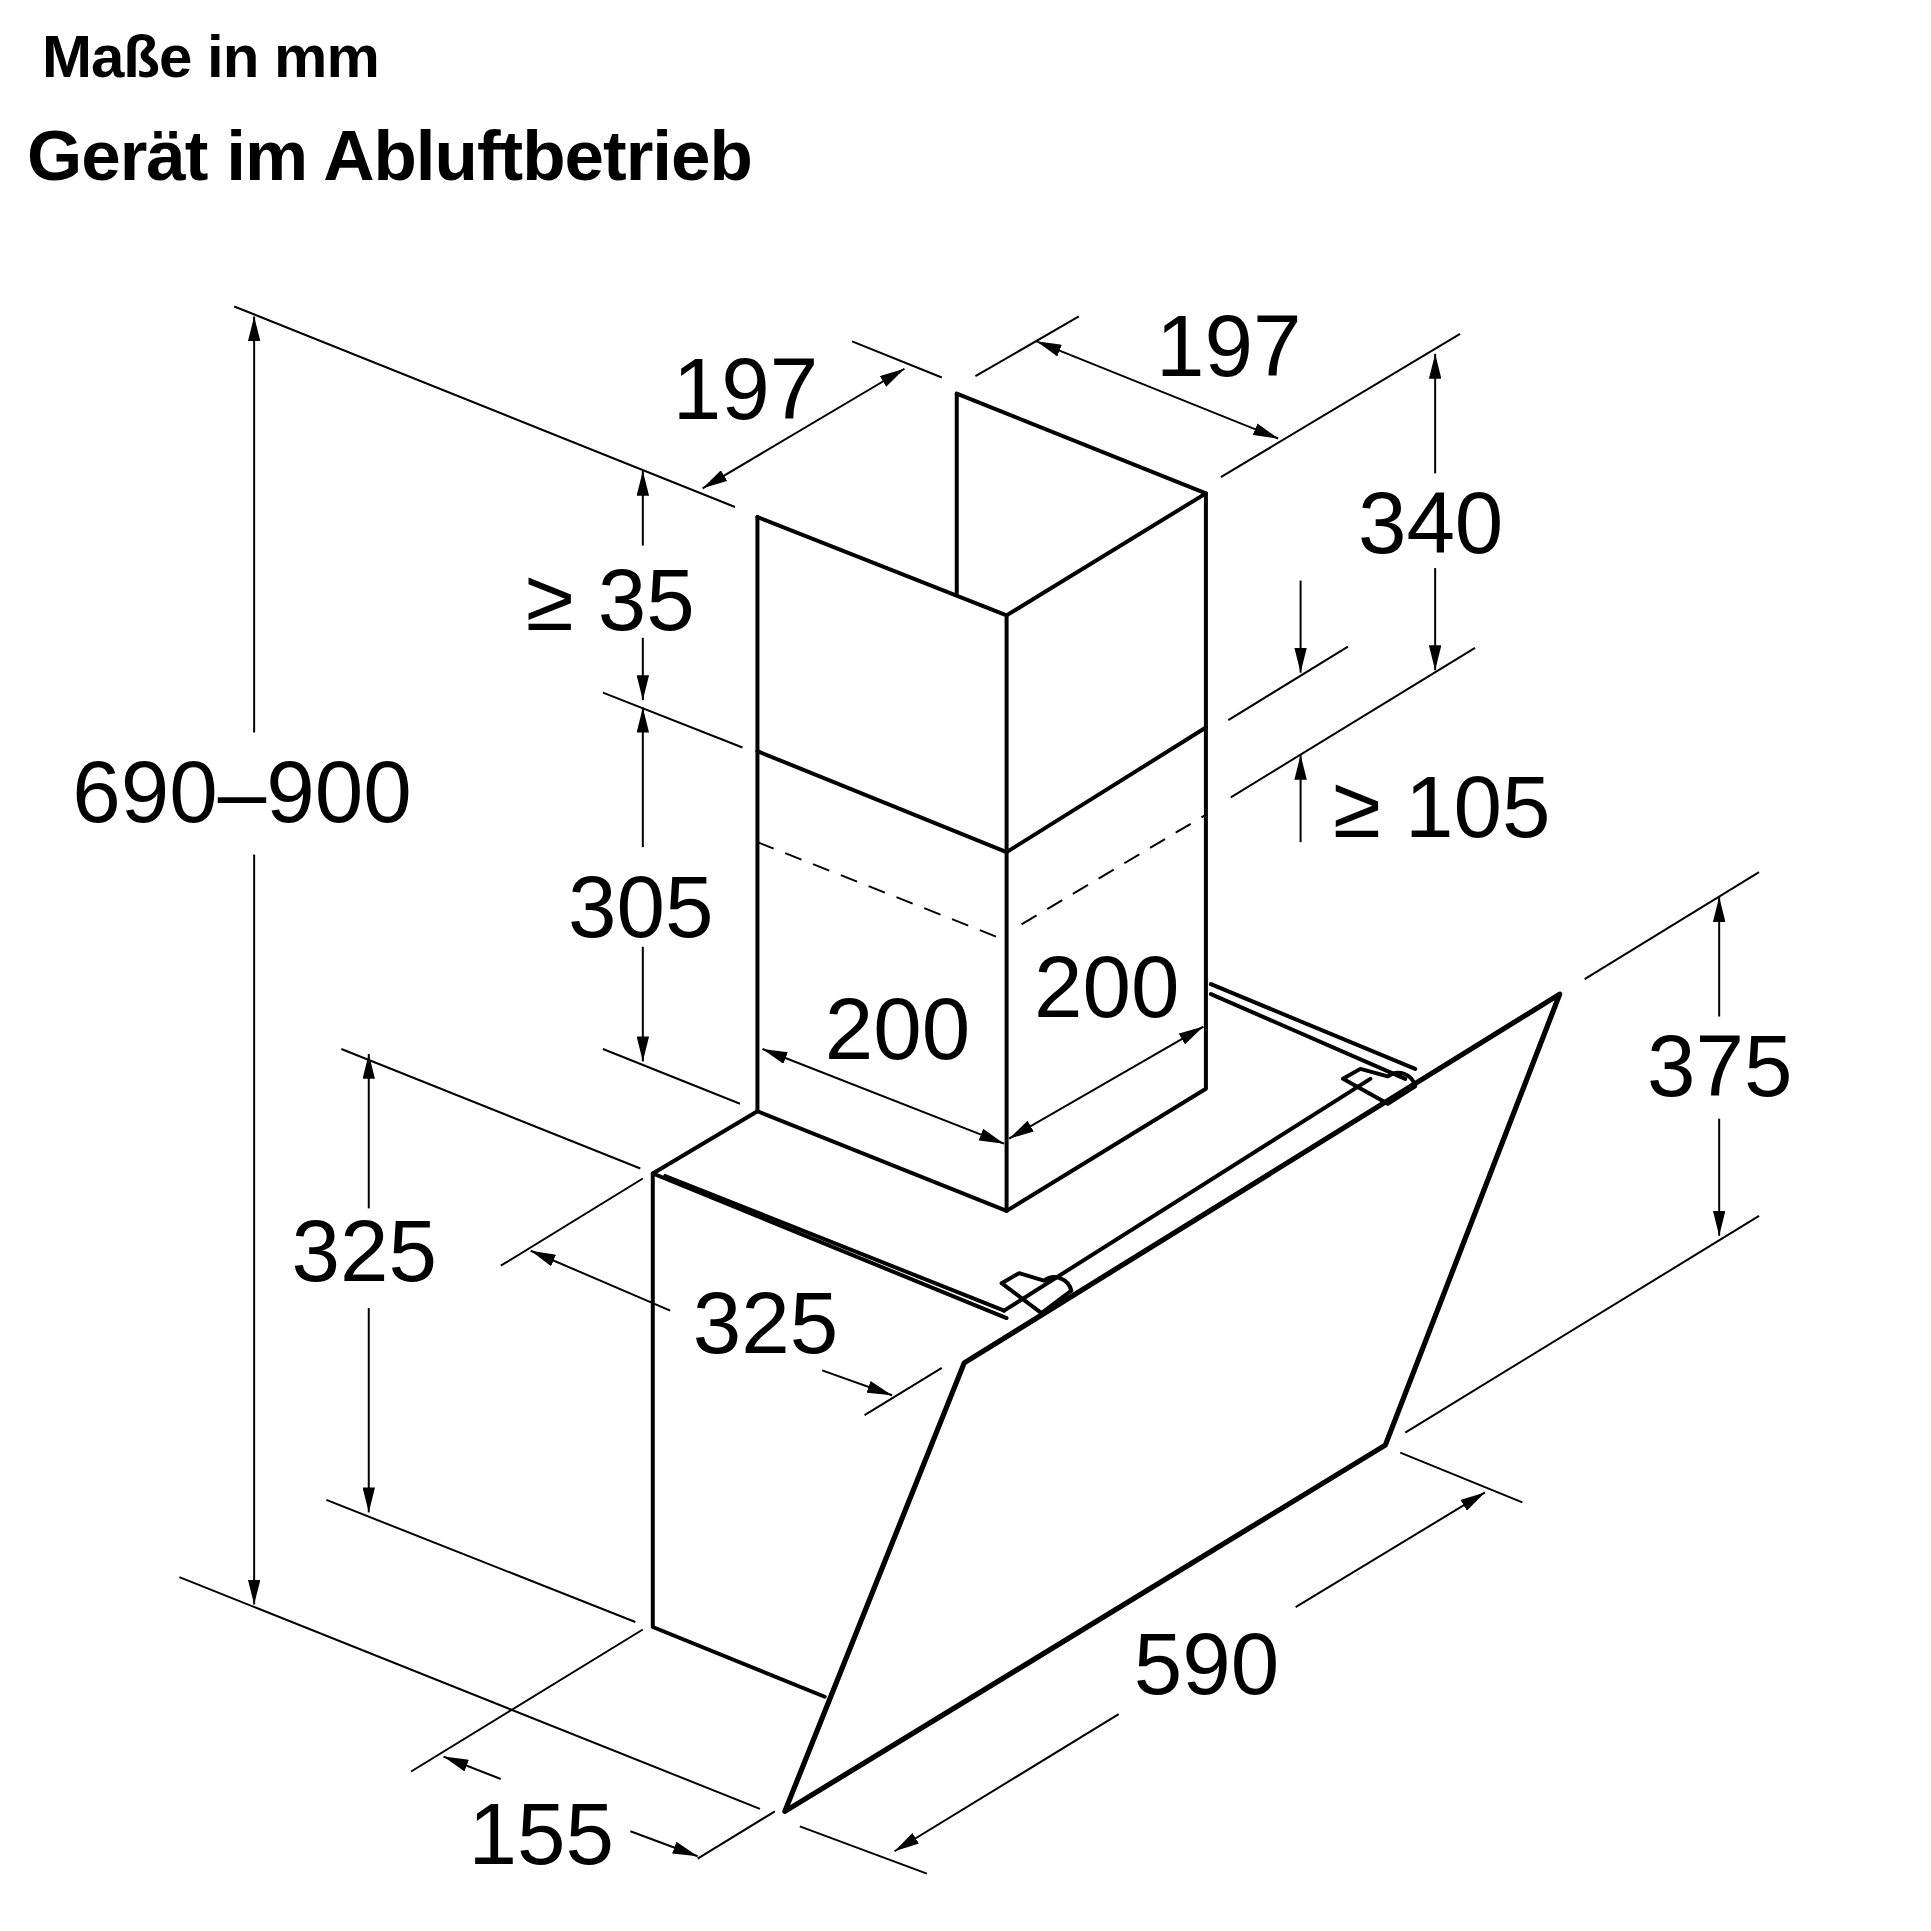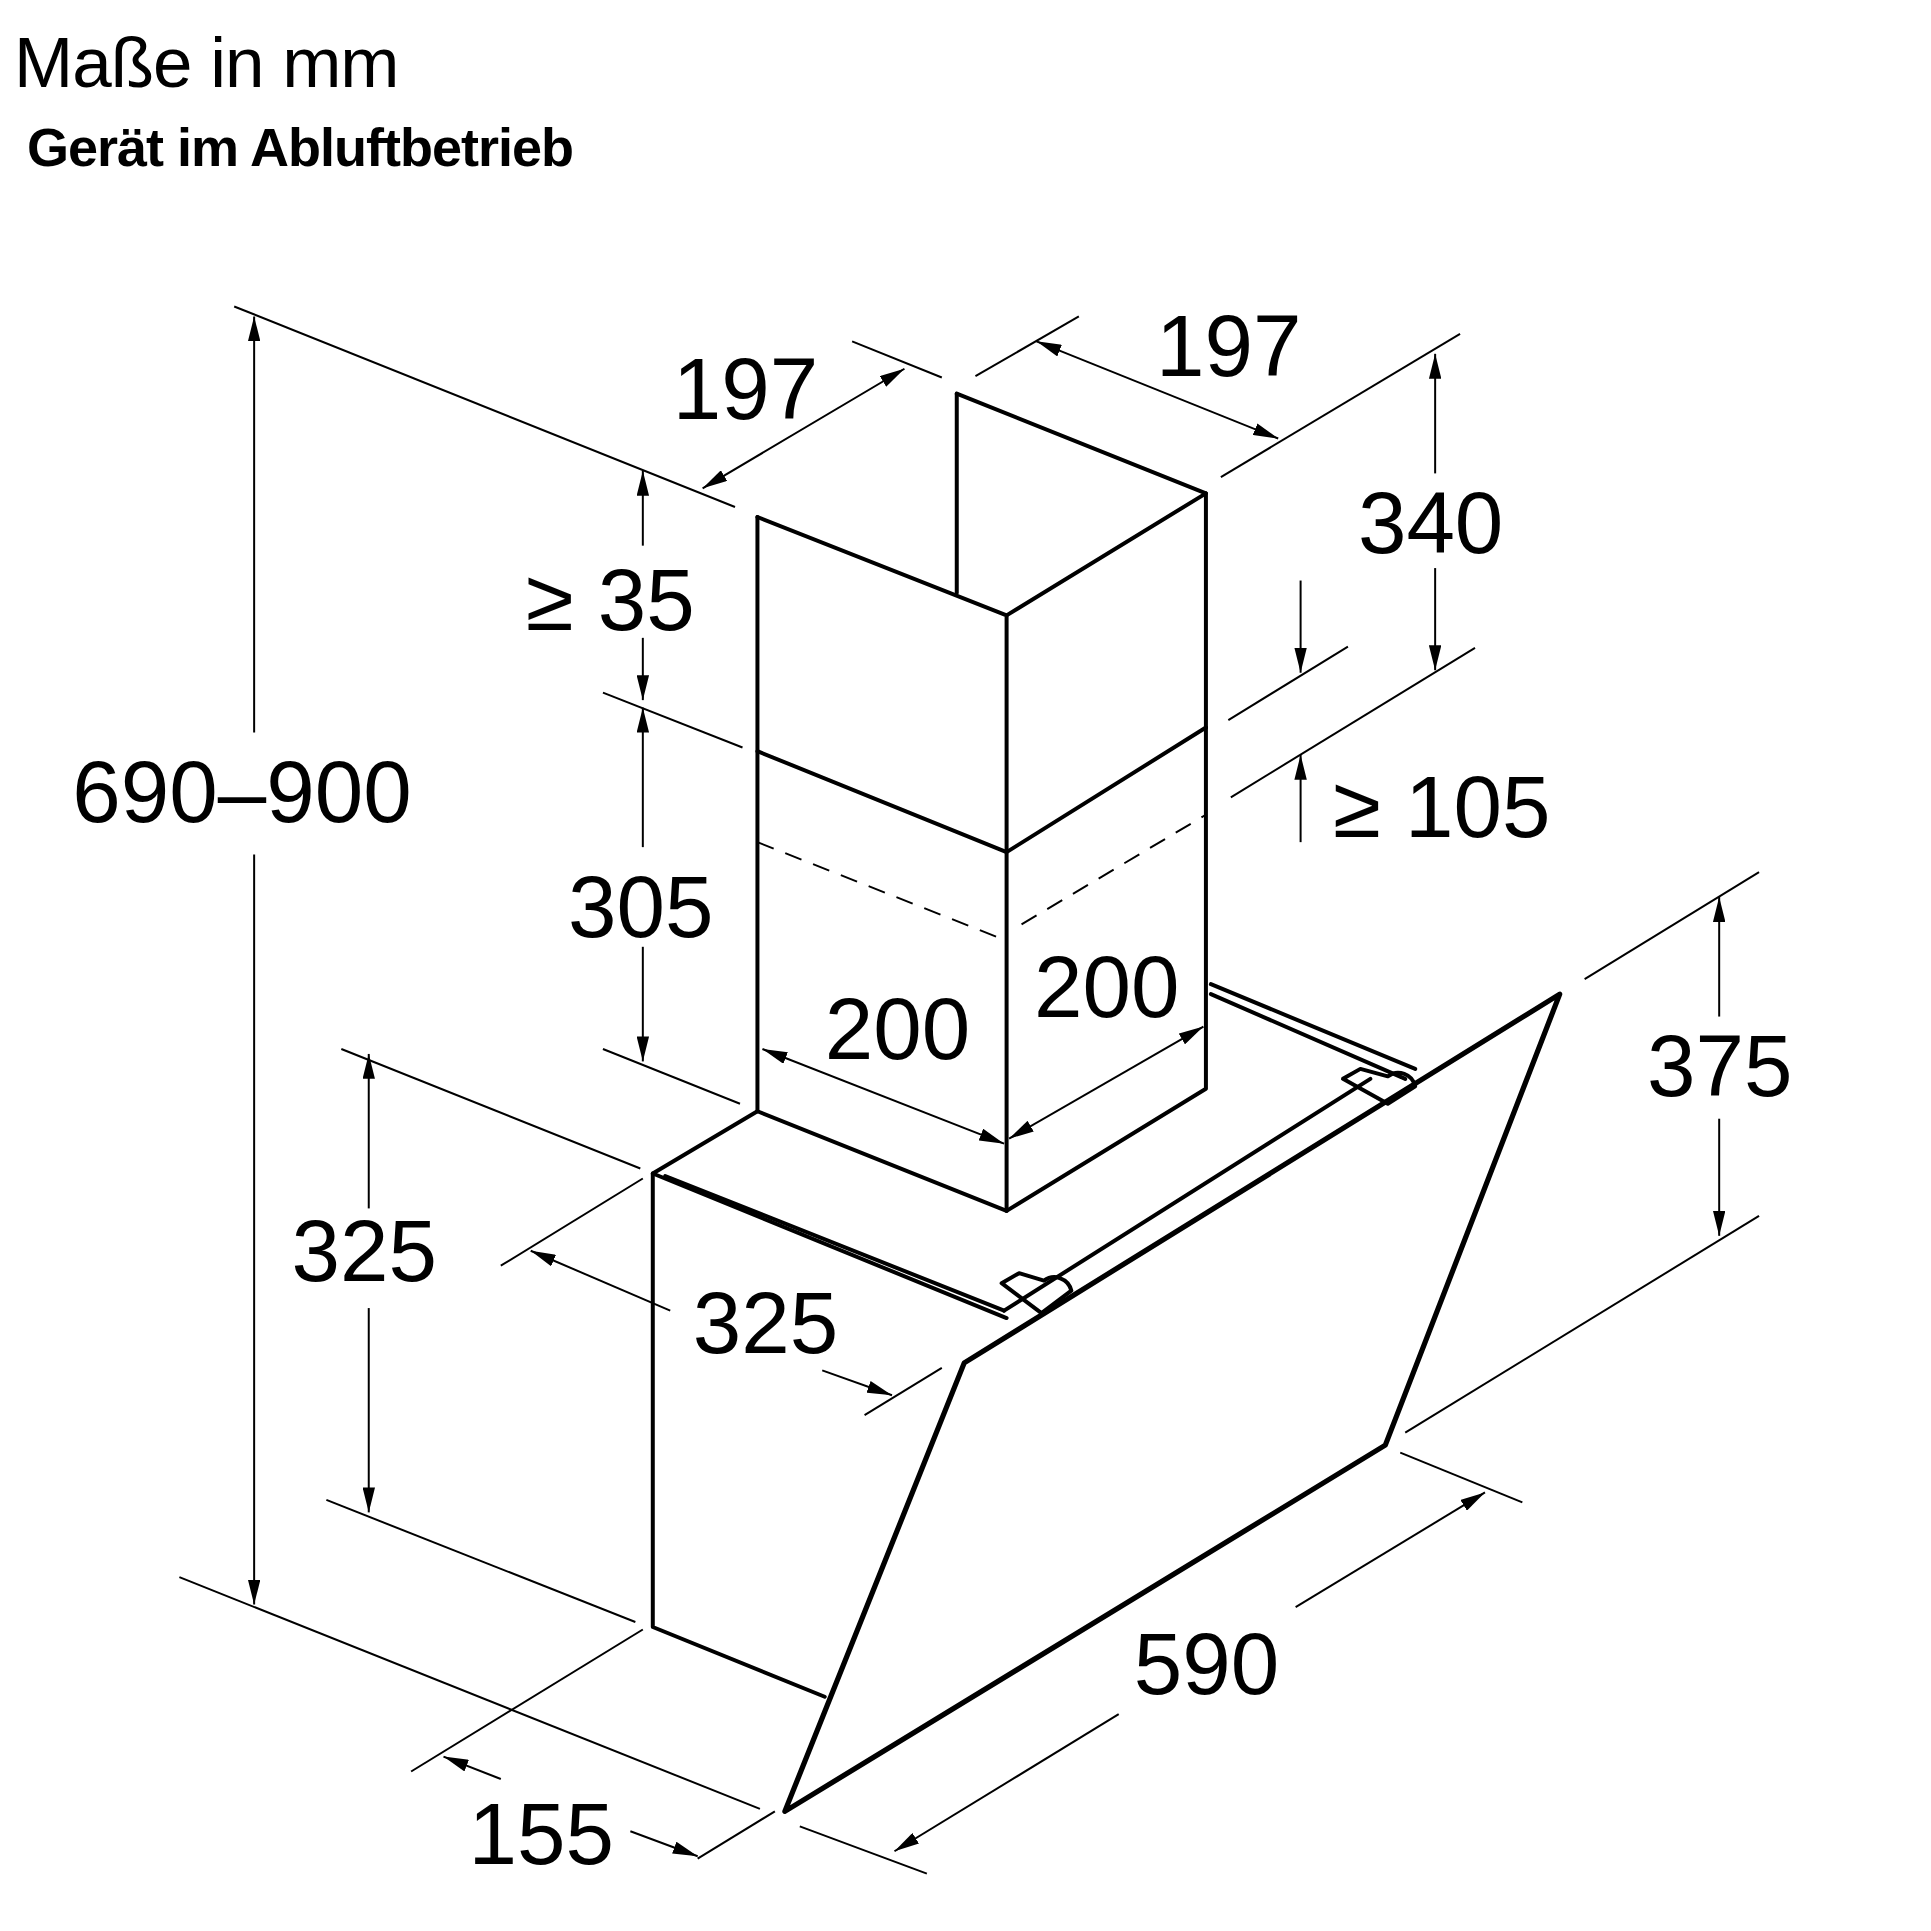--- a/index.html
+++ b/index.html
@@ -1,18 +1,18 @@
 <!DOCTYPE html>
 <html><head>
 <meta charset="utf-8">
 <style>
   html, body { margin: 0; padding: 0; background: #ffffff; }
   body { width: 1931px; height: 1931px; position: relative; overflow: hidden; font-family: "Liberation Sans", sans-serif; color: #000; }
-  .title { position: absolute; left: 14px; top: 27px; font-size: 71px; font-weight: 400; line-height: 1; letter-spacing: -1px; }
-  .subtitle { position: absolute; left: 27px; top: 120px; font-size: 54px; font-weight: 700; line-height: 1; letter-spacing: -1px; }
+  .title { position: absolute; left: 42px; top: 27px; font-size: 60px; font-weight: 700; line-height: 1; letter-spacing: -1px; }
+  .subtitle { position: absolute; left: 27px; top: 120px; font-size: 71px; font-weight: 700; line-height: 1; letter-spacing: -1px; }
   svg { position: absolute; left: 0; top: 0; }
   .edge { stroke: #000; stroke-width: 3.2; fill: none; stroke-linejoin: round; stroke-linecap: round; }
   .edge-thick { stroke: #000; stroke-width: 4.2; fill: none; stroke-linejoin: round; stroke-linecap: round; }
   .ext { stroke: #000; stroke-width: 1.6; fill: none; }
   .dim { stroke: #000; stroke-width: 1.6; fill: none; }
   .dash { stroke: #000; stroke-width: 1.6; fill: none; stroke-dasharray: 14 10; }
   .lbl { font-family: "Liberation Sans", sans-serif; font-size: 70px; fill: #000; }
 </style>
 </head>
 <body>

